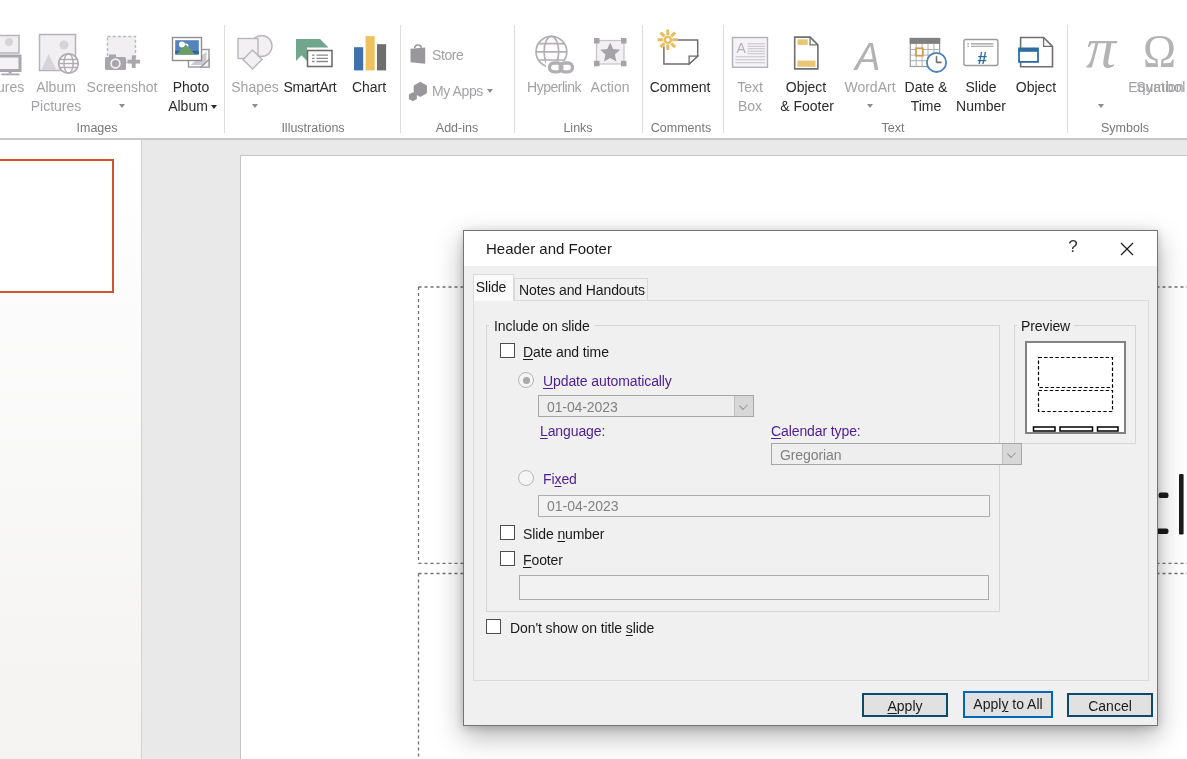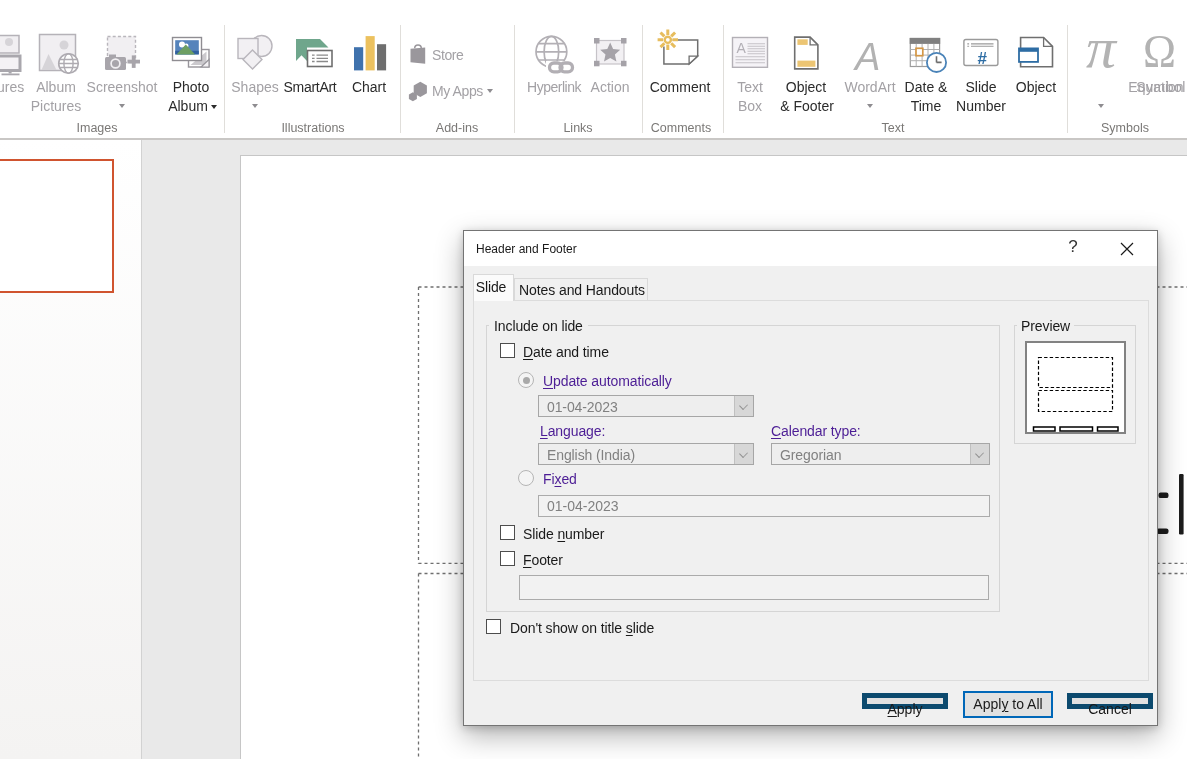--- a/index.html
+++ b/index.html
@@ -16,21 +16,21 @@
 .dis{color:#a3a1a5}
 .caret{width:0;height:0;border-left:3.5px solid transparent;border-right:3.5px solid transparent;border-top:4px solid #8e8c90;transform:translateX(-50%)}
 .dlbl{font-size:14px;letter-spacing:-0.1px;color:#1a1a1a;white-space:nowrap;height:18px;line-height:18px}
 .glbl{font-size:14px;letter-spacing:-0.1px;color:#4c1d95;white-space:nowrap;height:18px;line-height:18px}
 .cb{width:15px;height:15px;background:#fff;border:1px solid #4d4d4d}
 .radio{width:16px;height:16px;border-radius:50%;background:#f4f4f4;border:1px solid #b5b5b5}
 .combo{background:#eeeeee;border:1px solid #a6a6a6;height:22px}
 .combo .ar{right:0;top:0;width:19px;height:20px;background:#d7d7d7;border-left:1px solid #c0c0c0}
 .combo .tx{left:8px;top:1px;height:19px;line-height:20px;font-size:14px;letter-spacing:-0.1px;color:#818181;white-space:nowrap}
 .chev{left:5px;top:6px;width:7px;height:7px;border-left:1.8px solid #909090;border-bottom:1.8px solid #909090;transform:rotate(-45deg) scaleY(0.8)}
-.btn{height:16px;background:#e1e1e1;border:5px solid #0c4a6e;font-size:14px;color:#1a1a1a;text-align:center;line-height:22px}
+.btn{height:24px;background:#e1e1e1;border:2px solid #0c4a6e;font-size:14px;color:#1a1a1a;text-align:center;line-height:22px}
 </style></head>
 <body>
 <div id="page">
 
 
   <div id="ribbon" style="left:0;top:23px;width:1187px;height:117px;background:#fff">
     <div class="sep" style="left:224px"></div>
     <div class="sep" style="left:400px"></div>
     <div class="sep" style="left:514px"></div>
     <div class="sep" style="left:642px"></div>
@@ -234,34 +234,34 @@
       <svg style="left:900px;top:300px" width="47" height="100" viewBox="0 0 47 100">
         <rect x="38" y="18" width="4.6" height="60.5" rx="1.2" fill="#1c1c1c"></rect>
         <rect x="17.5" y="36.5" width="10" height="5.6" rx="2.2" fill="#1c1c1c"></rect>
         <rect x="15.5" y="72.4" width="12" height="5.6" rx="2.2" fill="#1c1c1c"></rect>
       </svg>
     </div>
   </div>
 
   <div id="dialog" style="left:463px;top:230px;width:695px;height:496px;background:#f0f0f0;border:1px solid #747474;box-shadow:0 10px 26px rgba(0,0,0,.30),0 2px 8px rgba(0,0,0,.18)">
     <div style="left:0;top:0;width:693px;height:35px;background:#fff"></div>
-    <div class="dlbl" style="left:12px;top:9px;font-size:12px;letter-spacing:0">Header and Footer</div>
+    <div class="dlbl" style="left:22px;top:9px;font-size:15px;letter-spacing:0">Header and Footer</div>
     <div style="left:599px;top:6px;width:20px;height:22px;font-size:17px;color:#333;text-align:center">?</div>
     <svg style="left:656px;top:11px" width="14" height="14" viewBox="0 0 14 14">
         <path d="M1,1 L13,13 M13,1 L1,13" stroke="#1a1a1a" stroke-width="1.2"></path>
       </svg>
 
     <div style="left:9px;top:47px;width:134px;height:23px;background:#f0f0f0;border:1px solid #d9d9d9;left:50px"></div>
     <div class="dlbl" style="left:118px;top:50px;transform:translateX(-50%)">Notes and Handouts</div>
     <div style="left:9px;top:69px;width:676px;height:381px;border:1px solid #dcdcdc"></div>
     <div style="left:9px;top:43px;width:41px;height:27px;background:#fbfbfb;border:1px solid #d9d9d9;border-bottom:none"></div>
     <div class="dlbl" style="left:27px;top:47px;transform:translateX(-50%)">Slide</div>
 
     <div style="left:22px;top:94px;width:514px;height:287px;border:1px solid #d5d5d5"></div>
-    <div class="dlbl" style="left:25px;top:86px;background:#f0f0f0;padding:0 5px">Include on lide</div>
+    <div class="dlbl" style="left:25px;top:86px;background:#f0f0f0;padding:0 5px">Include on slide</div>
 
     <div style="left:550px;top:94px;width:122px;height:119px;border:1px solid #d5d5d5"></div>
     <div class="dlbl" style="left:553px;top:86px;background:#f0f0f0;padding:0 4px">Preview</div>
     <svg style="left:561px;top:110px" width="101" height="93" viewBox="0 0 101 93">
       <rect x="1" y="1" width="99" height="91" fill="#fff" stroke="#828282" stroke-width="2"></rect>
       <rect x="13.5" y="16.5" width="74" height="30" fill="none" stroke="#000" stroke-width="1.2" stroke-dasharray="3.4,2.2"></rect>
       <rect x="13.5" y="49.5" width="74" height="21" fill="none" stroke="#000" stroke-width="1.2" stroke-dasharray="3.4,2.2"></rect>
       <g fill="#fff" stroke="#000" stroke-width="1.5">
         <rect x="8.5" y="86" width="21.5" height="4"></rect>
         <rect x="35" y="86" width="32.5" height="4"></rect>
@@ -277,28 +277,22 @@
     <div class="glbl" style="left:79px;top:141px"><u>U</u>pdate automatically</div>
 
     <div class="combo" style="left:74px;top:164px;width:216px">
       <div class="tx">01-04-2023</div>
       <div class="ar">
           <div class="chev"></div>
         </div>
     </div>
 
     <div class="glbl" style="left:76px;top:191px"><u>L</u>anguage:</div>
-    <div class="combo" style="left:74px;top:212px;width:216px">
-      <div class="tx">English (India)</div>
-      <div class="ar">
-          <div class="chev"></div>
-        </div>
-    </div>
     <div class="glbl" style="left:307px;top:191px"><u>C</u>alendar type:</div>
-    <div class="combo" style="left:307px;top:212px;width:219px">
+    <div class="combo" style="left:307px;top:212px;width:251px">
       <div class="tx">Gregorian</div>
       <div class="ar">
           <div class="chev"></div>
         </div>
     </div>
 
     <div class="radio" style="left:54px;top:239px"></div>
     <div class="glbl" style="left:79px;top:239px">Fi<u>x</u>ed</div>
     <div style="left:74px;top:264px;width:452px;height:22px;background:#f2f2f2;border:1px solid #ababab">
       <div class="tx" style="left:8px;top:0px;height:20px;line-height:21px;font-size:14px;color:#818181;white-space:nowrap">01-04-2023</div>

